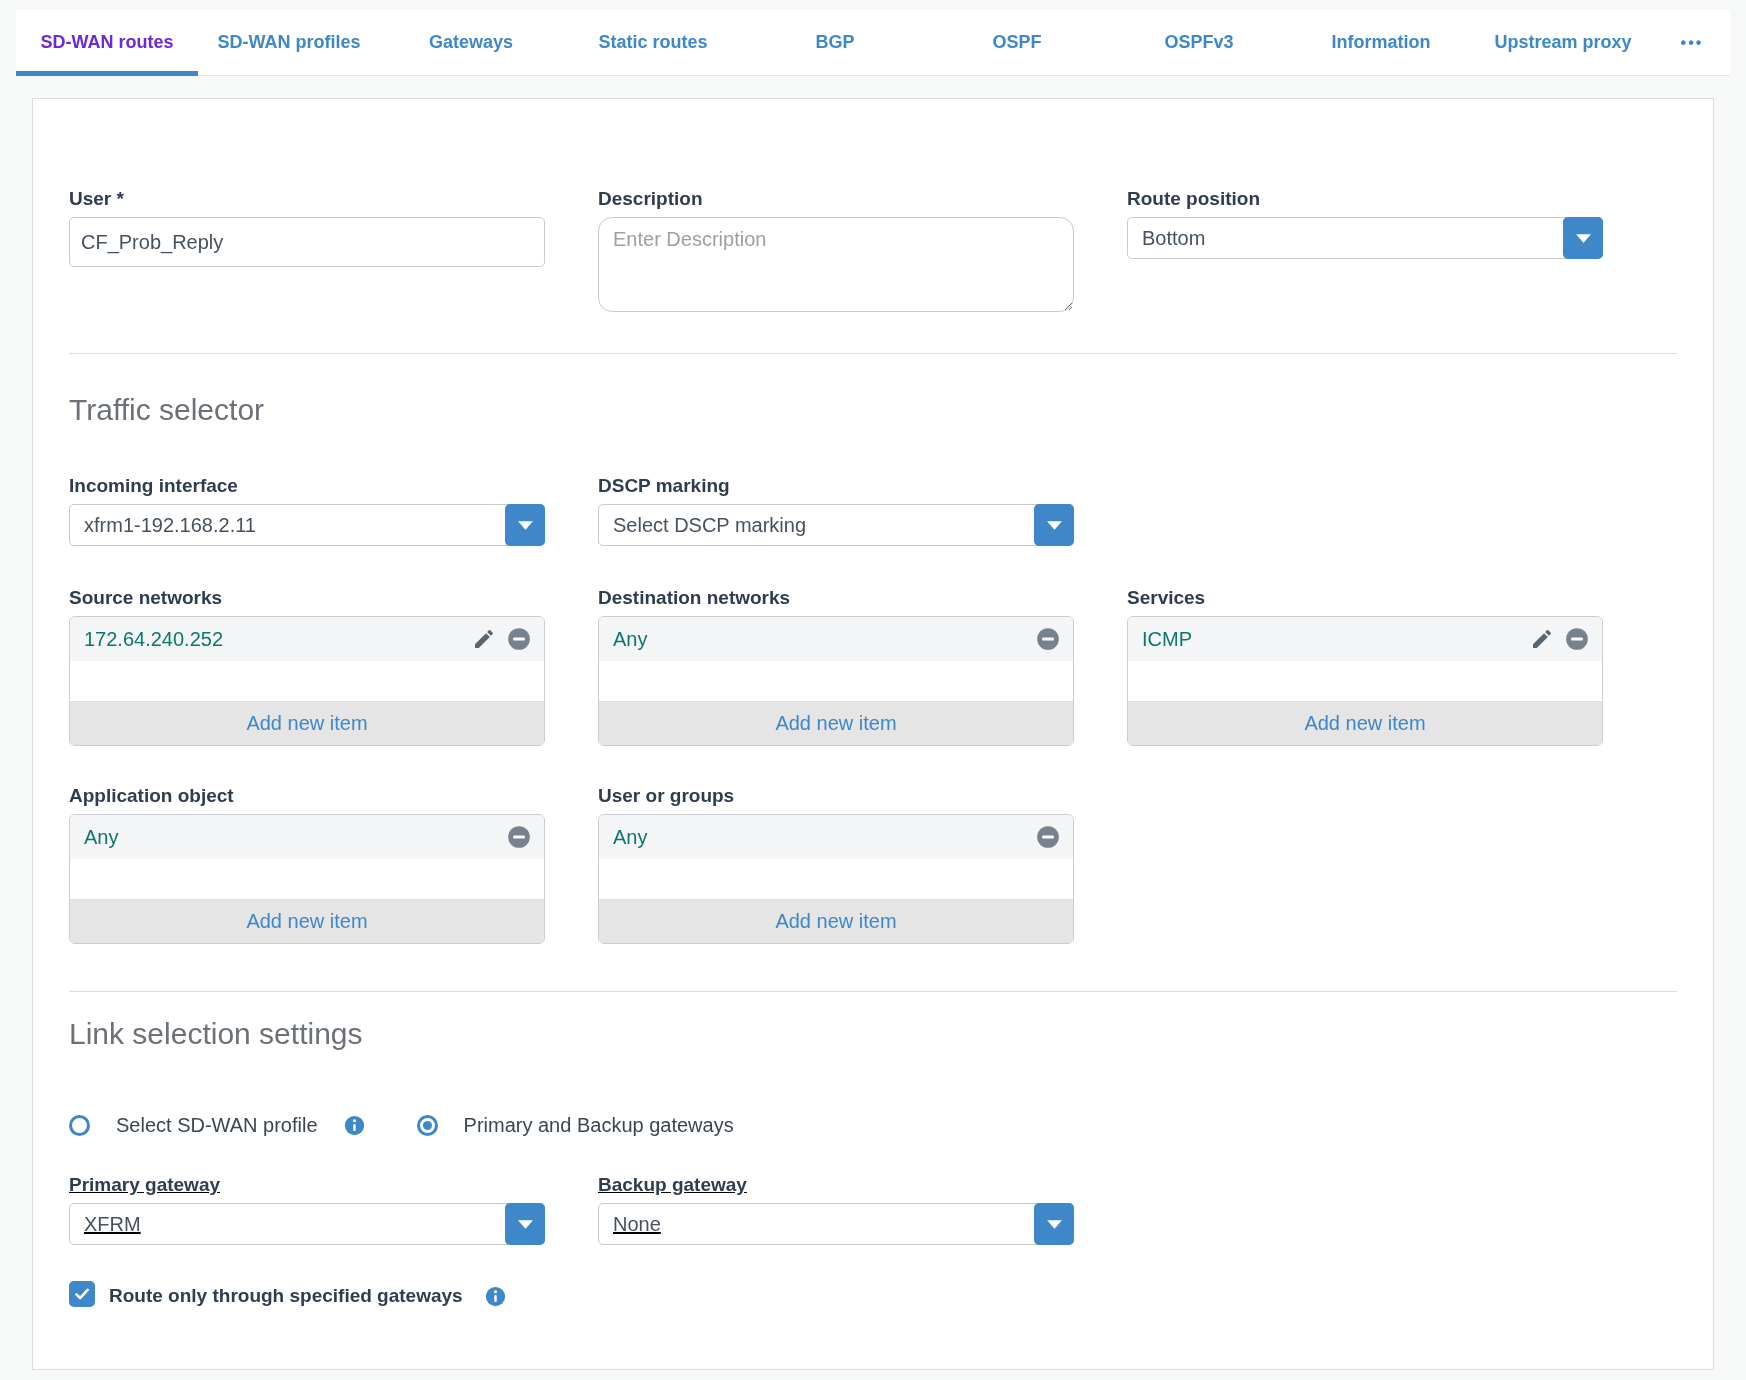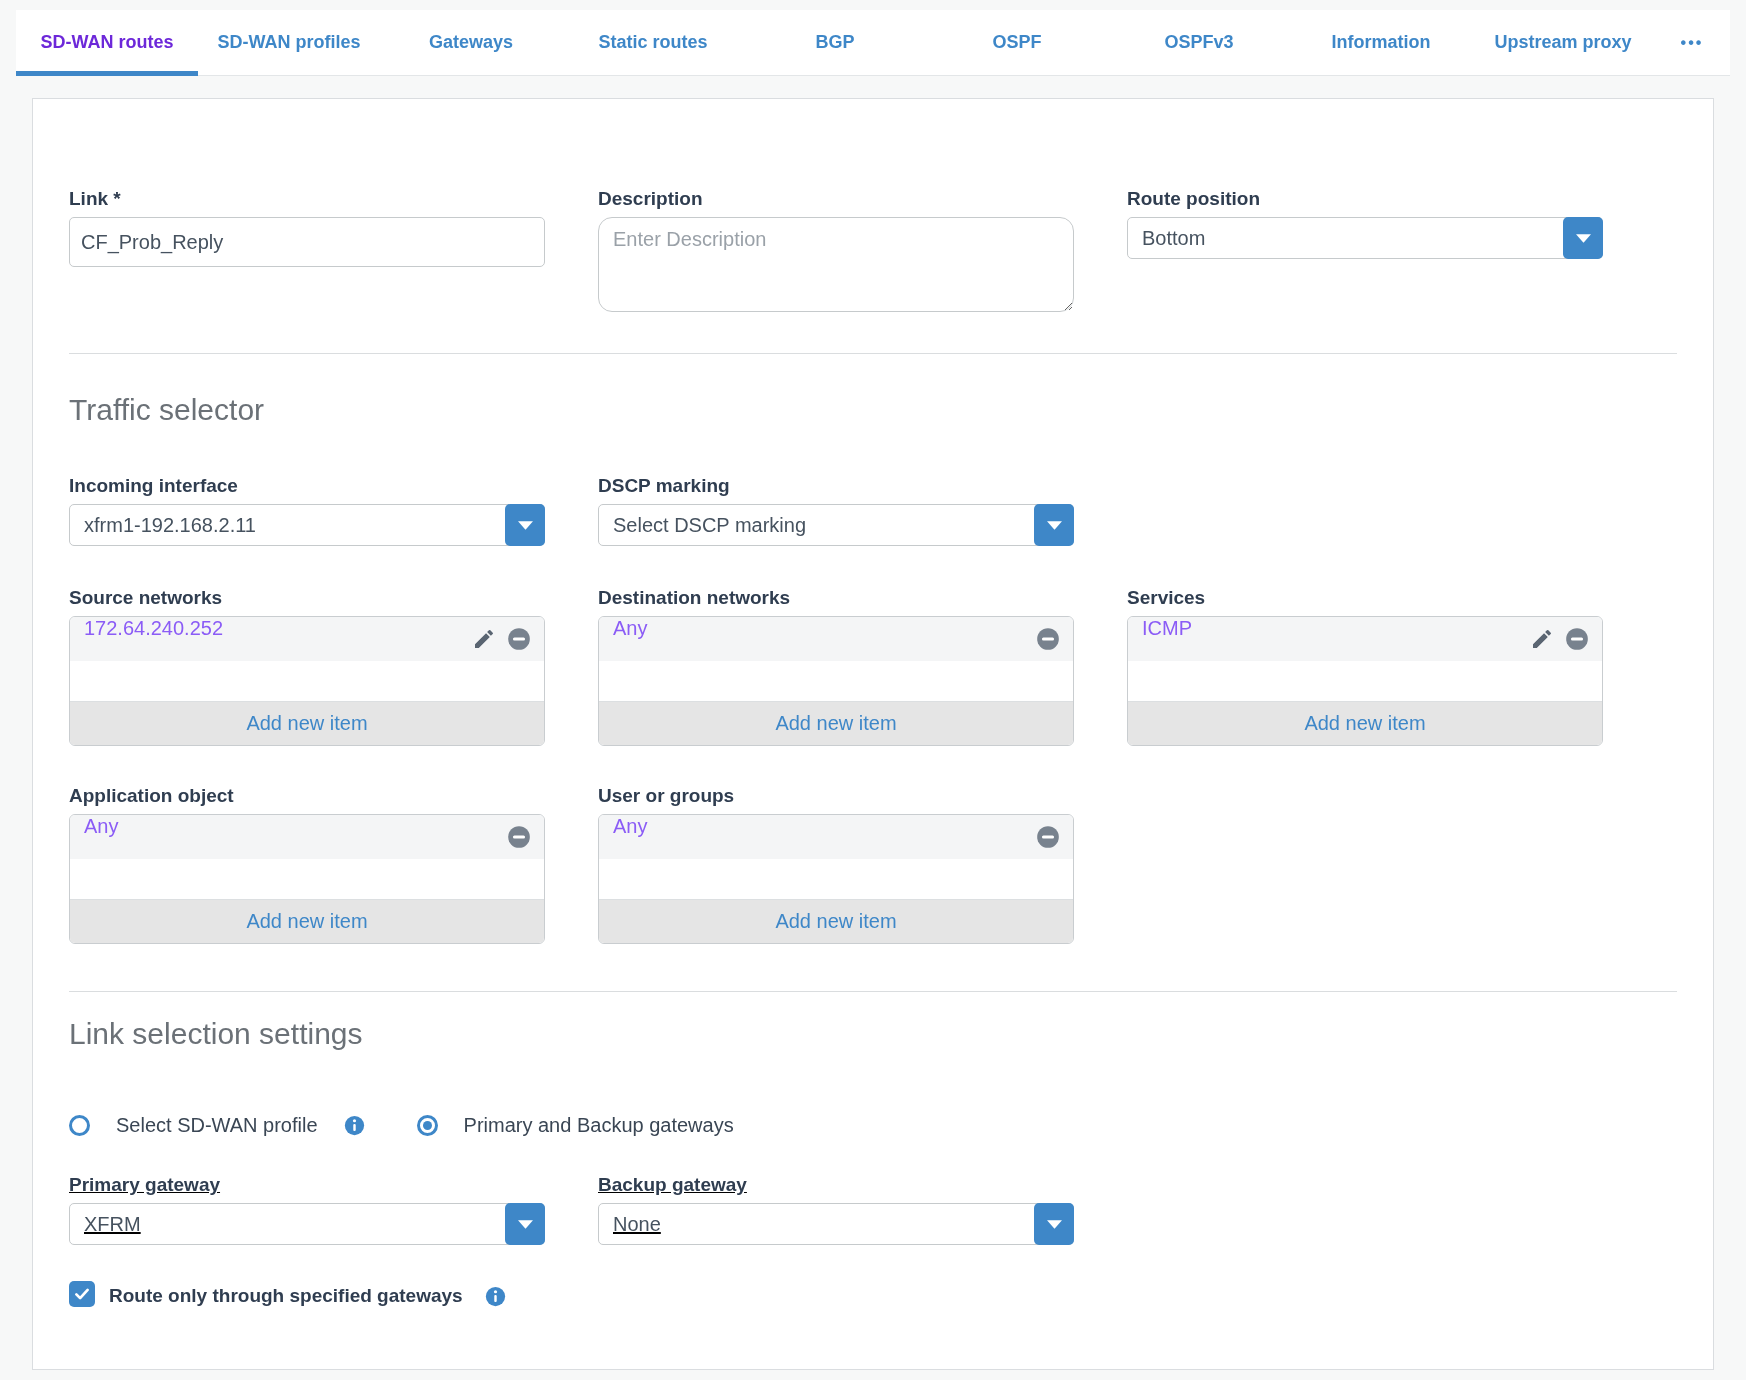--- a/index.html
+++ b/index.html
@@ -153,23 +153,24 @@
     background: #fff;
     display: flex;
     flex-direction: column;
     overflow: hidden;
   }
   .listbox .item {
     height: 44px;
     flex: 0 0 44px;
     background: #f4f5f6;
     display: flex;
+    align-items: center;
     padding: 0 12px 0 14px;
     font-size: 20px;
-    color: #8b5cf6;
+    color: #0f766e;
   }
   .listbox .item .icons {
     margin-left: auto;
     display: flex;
     align-items: center;
     gap: 10px;
   }
   .listbox .spacer { flex: 1; background: #fff; }
   .listbox .add {
     height: 44px;
@@ -259,21 +260,21 @@
     </div>
   <div class="tab overflow">
       <span>•••</span>
     </div>
 </div>
 
 <div class="card">
 
   <div class="grid3">
     <div>
-      <label class="f-label">Link *</label>
+      <label class="f-label">User *</label>
       <input class="text-input" type="text" value="CF_Prob_Reply" style="">
     </div>
     <div>
       <label class="f-label">Description</label>
       <textarea class="desc" placeholder="Enter Description" style=""></textarea>
     </div>
     <div>
       <label class="f-label">Route position</label>
       <div class="select">
         <span class="sel-value">Bottom</span>

